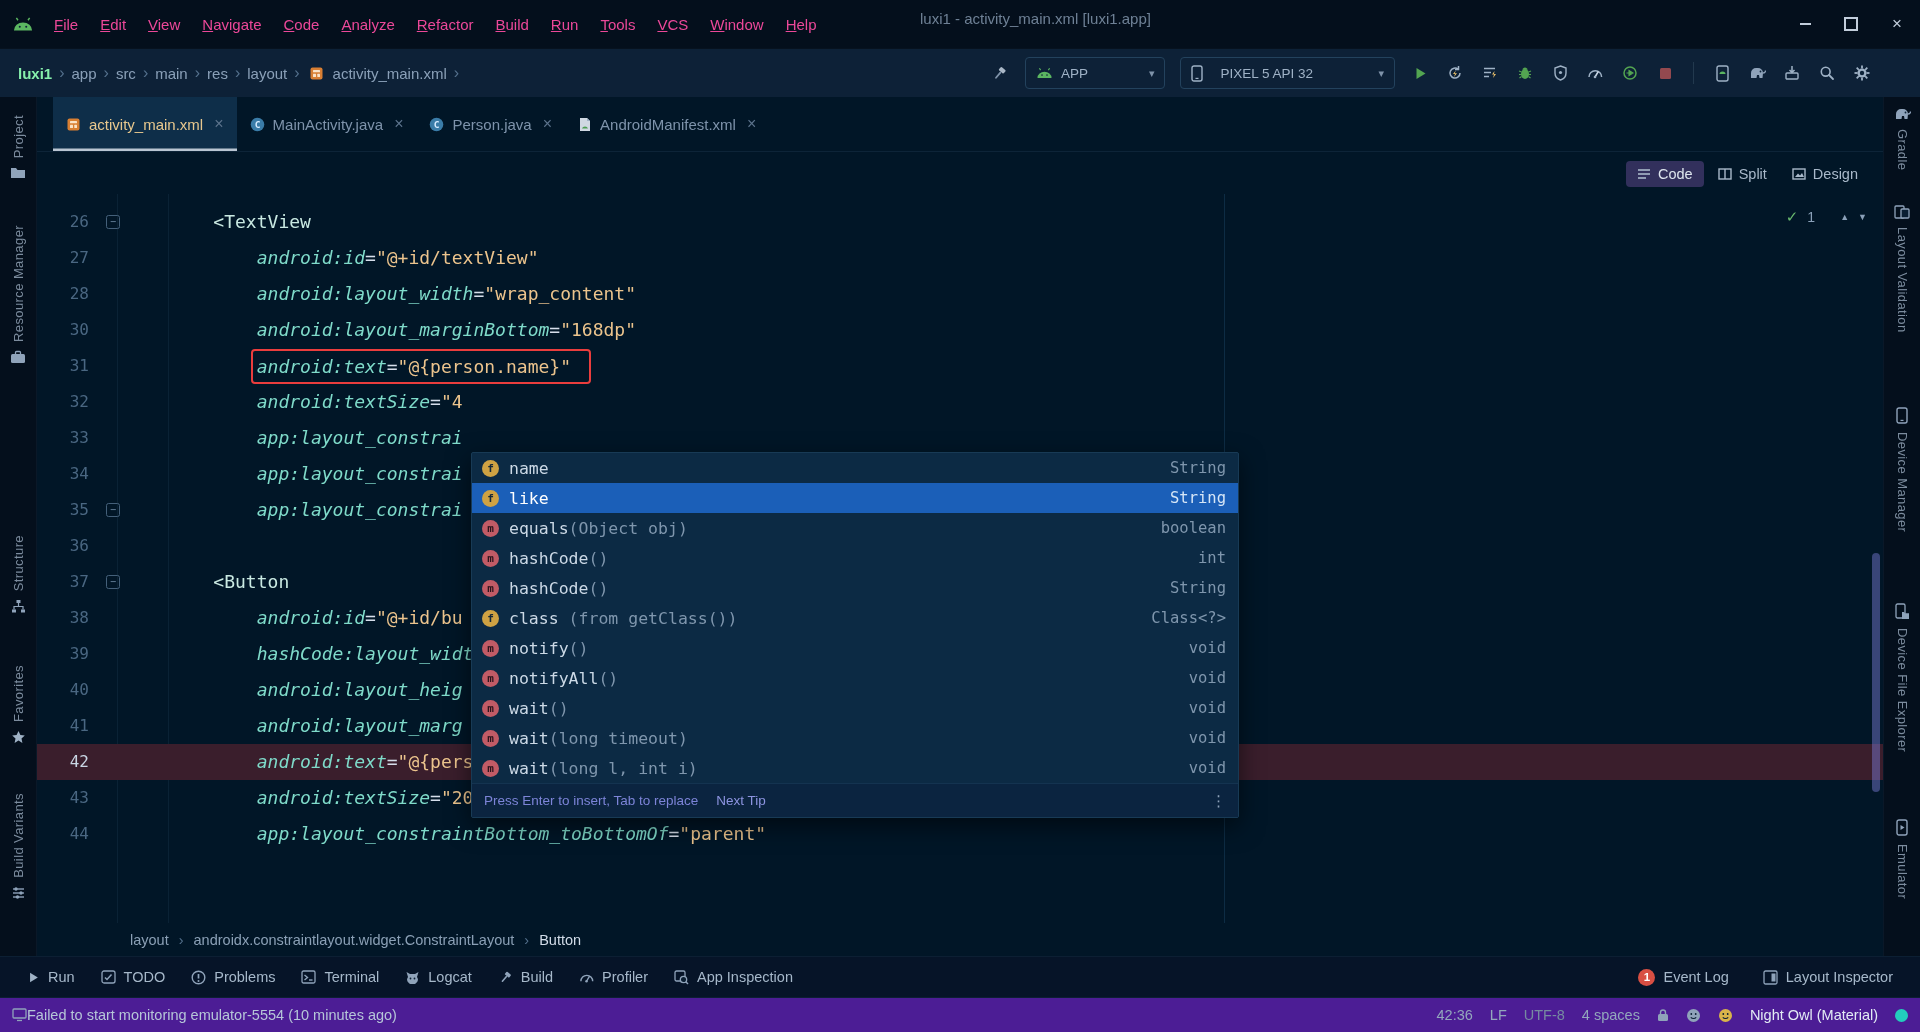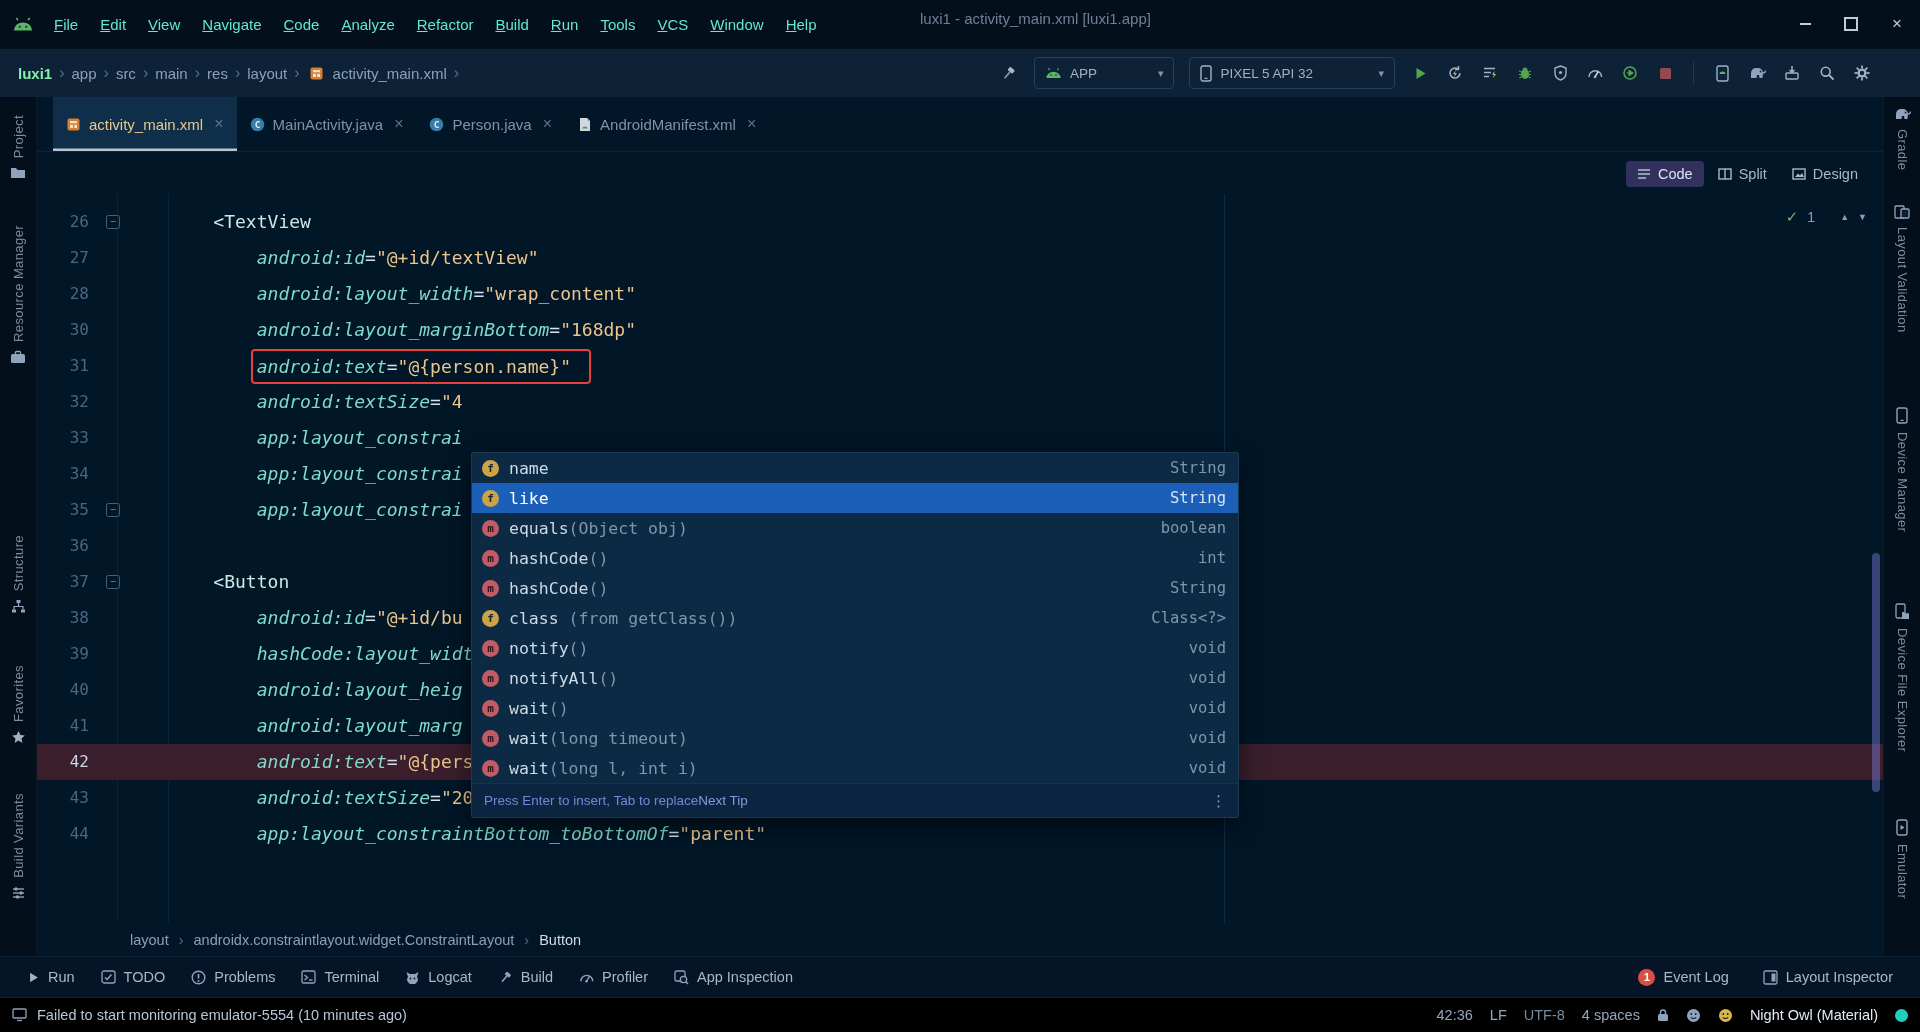--- a/index.html
+++ b/index.html
@@ -3,39 +3,39 @@
 <meta charset="utf-8">
 <style>
   html,body{margin:0;padding:0;background:#011627;cursor:default;}
   body{width:1920px;height:1032px;overflow:hidden;font-family:"Liberation Sans",sans-serif;}
   #app{position:relative;width:1920px;height:1032px;display:flex;flex-direction:column;color:#aebdcf;}
 
   
   .titlebar{flex:0 0 48px;background:#040f1c;display:flex;align-items:center;padding-left:12px;position:relative;}
   .logo{display:flex;margin-right:10px;}
   #menubar{display:flex;gap:2px;}
-  .menu-item{padding:5px 10px;font-size:15px;color:#5eead4;border-radius:4px;}
+  .menu-item{padding:5px 10px;font-size:15px;color:#ec4899;border-radius:4px;}
   .menu-item::first-letter{text-decoration:underline;}
   .win-title{position:absolute;left:920px;top:0;height:36px;display:flex;align-items:center;color:#6e8095;font-size:15px;}
   .win-controls{margin-left:auto;display:flex;height:100%;}
   .win-btn{width:46px;height:100%;display:flex;align-items:center;justify-content:center;color:#c2cddb;font-size:17px;}
   .win-min-bar{width:11px;height:2px;background:#c2cddb;display:inline-block;}
   .win-max-box{width:10px;height:10px;border:2px solid #c2cddb;display:inline-block;}
 
   
   .toolbar{flex:0 0 48px;background:#0d2137;display:flex;align-items:center;padding:0 44px 0 18px;gap:8px;border-top:1px solid #07121f;}
   #crumbs{display:flex;align-items:center;gap:7px;font-size:15px;color:#8aa0b8;}
   .crumb.first{color:#86efac;font-weight:bold;}
   .crumb-sep{color:#54708c;font-size:16px;}
   .crumb-icon{display:flex;margin:0 2px;}
   .actions{margin-left:auto;display:flex;align-items:center;gap:7px;}
   .tbtn{height:30px;min-width:28px;display:flex;align-items:center;justify-content:center;border-radius:4px;}
   .combo{display:flex;align-items:center;gap:8px;border:1px solid #23425d;border-radius:4px;height:30px;padding:0 10px;color:#9fb2c6;font-size:13.5px;margin:0 4px;}
   .combo-app .cv{width:80px;}
-  .combo-dev .cv{width:150px;}
+  .combo-dev .cv{width:150px;margin-left:9px;}
   .chev{color:#7f93a9;font-size:11px;}
   .tsep{width:1px;height:22px;background:#22394e;margin:0 7px;}
 
   
   .main-row{flex:1;display:flex;min-height:0;}
   .stripe{flex:0 0 36px;background:#040f1c;position:relative;}
   .stripe.left{border-right:1px solid #0a1828;}
   .stripe.right{border-left:1px solid #0a1828;}
   .stripe-item{position:absolute;left:0;width:36px;display:flex;flex-direction:column;align-items:center;gap:8px;color:#7c8c9e;font-size:13px;letter-spacing:.4px;}
   .vlabel-left{writing-mode:vertical-rl;transform:rotate(180deg);}
@@ -83,38 +83,38 @@
   .p-item{height:30px;display:flex;align-items:center;padding:0 12px 0 10px;font-family:"DejaVu Sans Mono",monospace;font-size:16.5px;color:#ccd9e6;}
   .p-item.sel{background:#1b5fb8;color:#ffffff;}
   .pi{flex:0 0 17px;height:17px;border-radius:50%;display:flex;align-items:center;justify-content:center;font:bold 11px "DejaVu Sans Mono",monospace;color:#14273a;margin-right:10px;}
   .pf{background:#cfa243;}
   .pm{background:#c25b66;color:#2a141c;}
   .p-detail{color:#7f96ad;white-space:pre;}
   .p-item.sel .p-detail{color:#cfe0f2;}
   .p-type{margin-left:auto;color:#7f96ad;font-size:15.5px;}
   .p-item.sel .p-type{color:#d6e6f7;}
   .p-footer{height:33px;border-top:1px solid #143350;background:#0b2440;display:flex;align-items:center;padding:0 12px;font-size:13.5px;color:#7d84d8;}
-  .p-tip{color:#8d94e0;}
+  .p-tip{margin-left:18px;color:#8d94e0;}
   .p-dots{margin-left:auto;color:#8fa3ba;font-size:15px;}
 
   
   .crumb-bottom{flex:0 0 33px;display:flex;align-items:center;padding-left:93px;gap:10px;font-size:14.5px;color:#8ba0b6;background:#011627;}
   .bc-sep{color:#54708c;}
   .bc-item.last{color:#d2dce8;}
 
   
   .bottom-bar{flex:0 0 40px;background:#061428;border-top:1px solid #0c1f33;display:flex;align-items:center;padding:0 16px;}
   #bb-left{display:flex;align-items:center;gap:4px;}
   #bb-right{margin-left:auto;display:flex;align-items:center;gap:12px;}
   .bb-item{display:flex;align-items:center;gap:8px;padding:6px 11px;border-radius:4px;font-size:14.5px;color:#a6b8ca;}
   .bb-ic{display:flex;}
   .badge{width:17px;height:17px;border-radius:50%;background:#d84f43;color:#fff;font-size:11.5px;font-weight:bold;display:flex;align-items:center;justify-content:center;}
 
   
-  .status-bar{flex:0 0 34px;background:#000000;border-top:1px solid #0c1f33;display:flex;align-items:center;padding:0 12px;font-size:14.5px;gap:10px;}
+  .status-bar{flex:0 0 34px;background:#4c1d95;border-top:1px solid #0c1f33;display:flex;align-items:center;padding:0 12px;font-size:14.5px;}
   .sb-msg{color:#b6c6d8;}
   #sb-right{margin-left:auto;display:flex;align-items:center;gap:17px;}
   .sb-item{color:#93a7bc;}
   .sb-item.dim{color:#768ba1;}
   .sb-item.theme{color:#e2ebf4;}
   .dot{width:13px;height:13px;border-radius:50%;background:#23cdbd;display:inline-block;}
   .sb-ic{display:flex;}
 </style>
 </head>
 <body>

